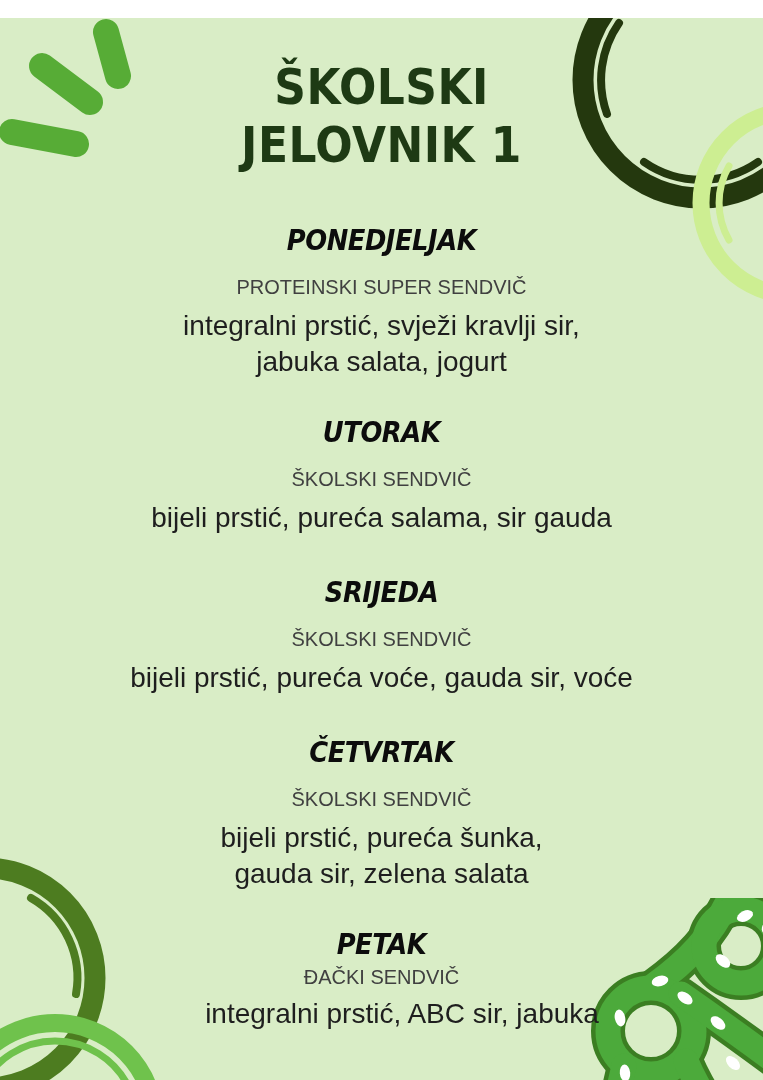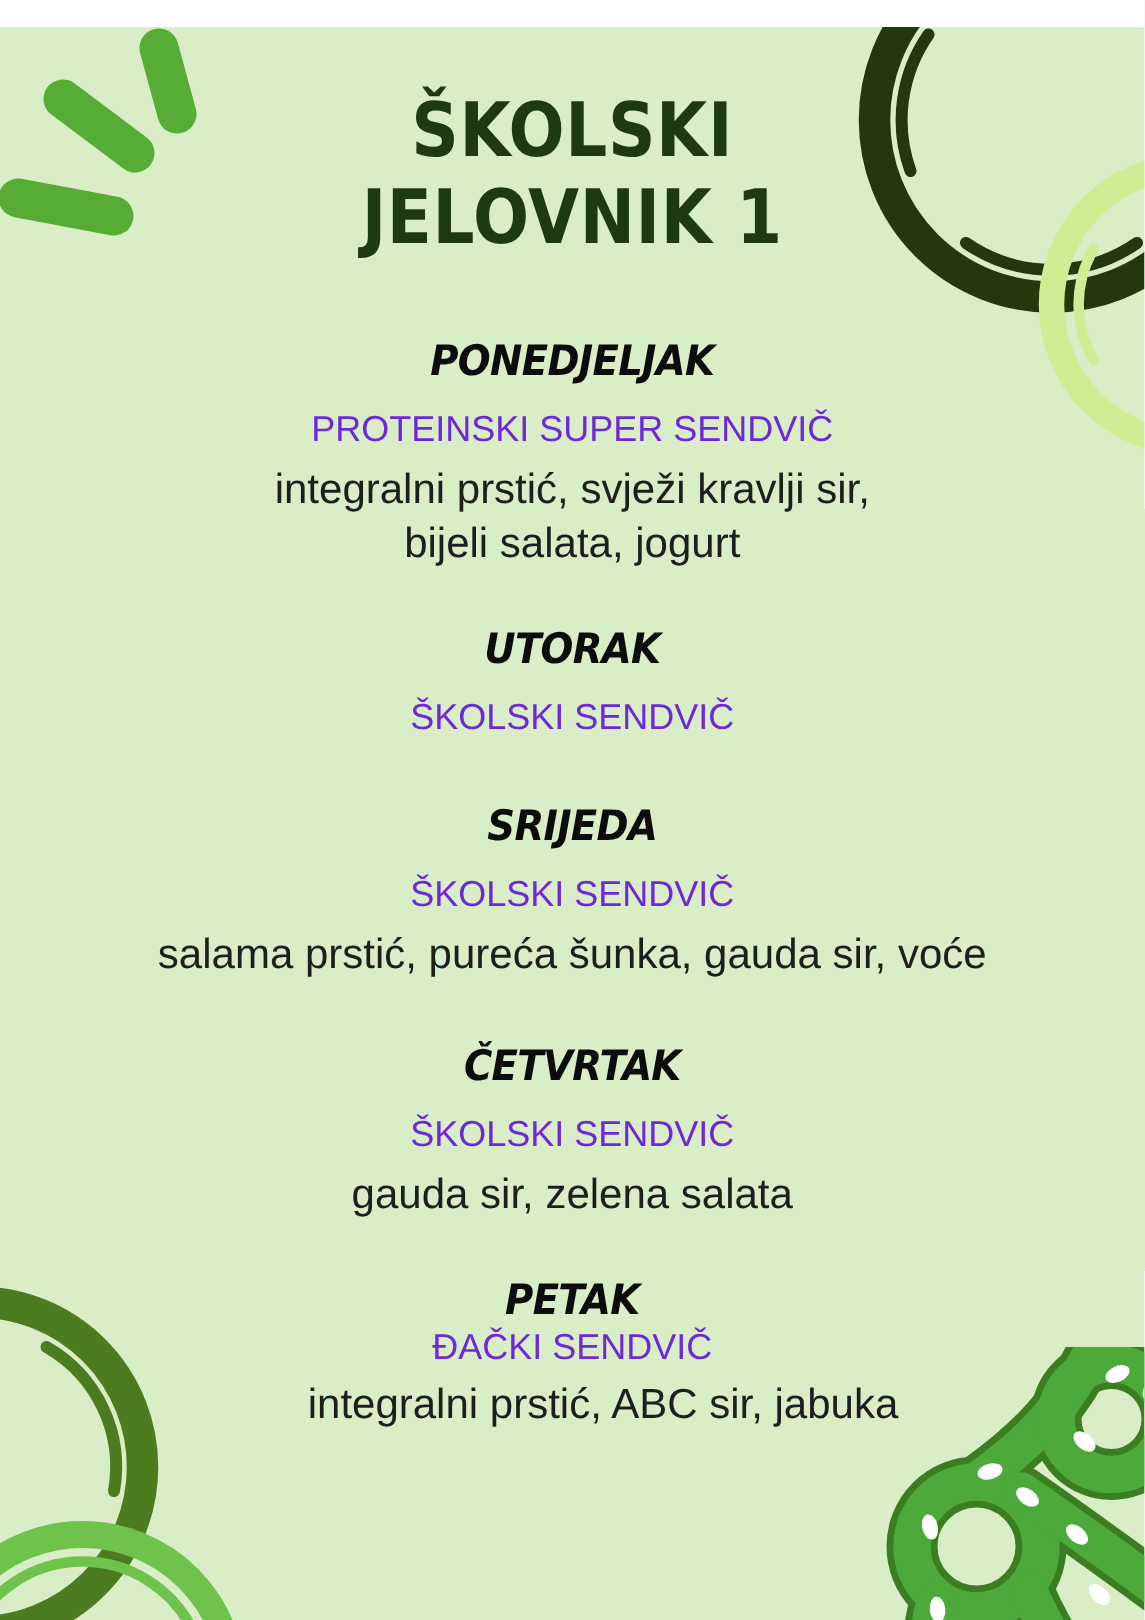--- a/index.html
+++ b/index.html
@@ -47,23 +47,23 @@
     font-weight: 700;
     font-size: 28px;
     line-height: 34px;
     letter-spacing: -0.5px;
     color: #0c0c0c;
     transform: scaleX(0.92);
     transform-origin: 50% 50%;
   }
   .item {
     margin-top: 14px;
-    font-size: 24px;
+    font-size: 20px;
     line-height: 30px;
-    color: #6d28d9;
+    color: #404040;
   }
   .desc {
     margin-top: 6px;
     font-size: 28px;
     line-height: 36px;
     color: #1e1e1e;
   }
   .s4 .item { margin-top: 0; }
   .s4 .desc { margin-top: 4px; padding-left: 41px; }
 </style>
@@ -129,41 +129,45 @@
     <h1 class="title">
       <div>ŠKOLSKI</div>
       <div>JELOVNIK 1</div>
     </h1>
 
     <section class="day-section s0">
       <h2 class="day">PONEDJELJAK</h2>
       <div class="item">PROTEINSKI SUPER SENDVIČ</div>
       <div class="desc">
         <div>integralni prstić, svježi kravlji sir,</div>
-        <div>bijeli salata, jogurt</div>
+        <div>jabuka salata, jogurt</div>
       </div>
     </section>
 
     <section class="day-section s1">
       <h2 class="day">UTORAK</h2>
       <div class="item">ŠKOLSKI SENDVIČ</div>
+      <div class="desc">
+        <div>bijeli prstić, pureća salama, sir gauda</div>
+      </div>
     </section>
 
     <section class="day-section s2">
       <h2 class="day">SRIJEDA</h2>
       <div class="item">ŠKOLSKI SENDVIČ</div>
       <div class="desc">
-        <div>salama prstić, pureća šunka, gauda sir, voće</div>
+        <div>bijeli prstić, pureća voće, gauda sir, voće</div>
       </div>
     </section>
 
     <section class="day-section s3">
       <h2 class="day">ČETVRTAK</h2>
       <div class="item">ŠKOLSKI SENDVIČ</div>
       <div class="desc">
+        <div>bijeli prstić, pureća šunka,</div>
         <div>gauda sir, zelena salata</div>
       </div>
     </section>
 
     <section class="day-section s4">
       <h2 class="day">PETAK</h2>
       <div class="item">ĐAČKI SENDVIČ</div>
       <div class="desc">
         <div>integralni prstić, ABC sir, jabuka</div>
       </div>

